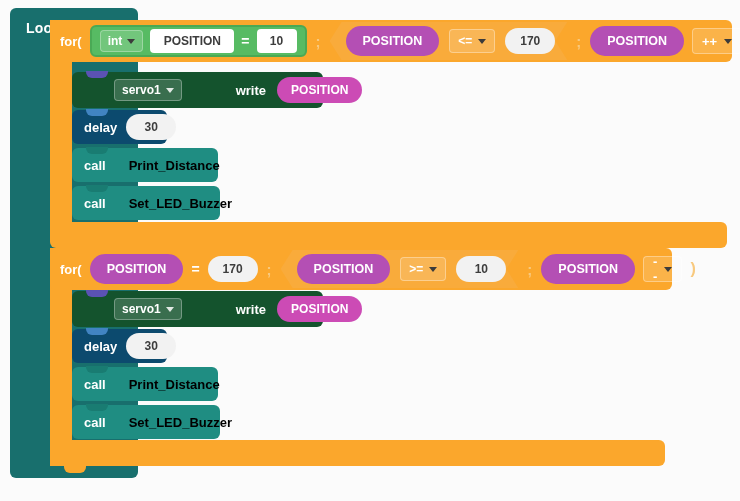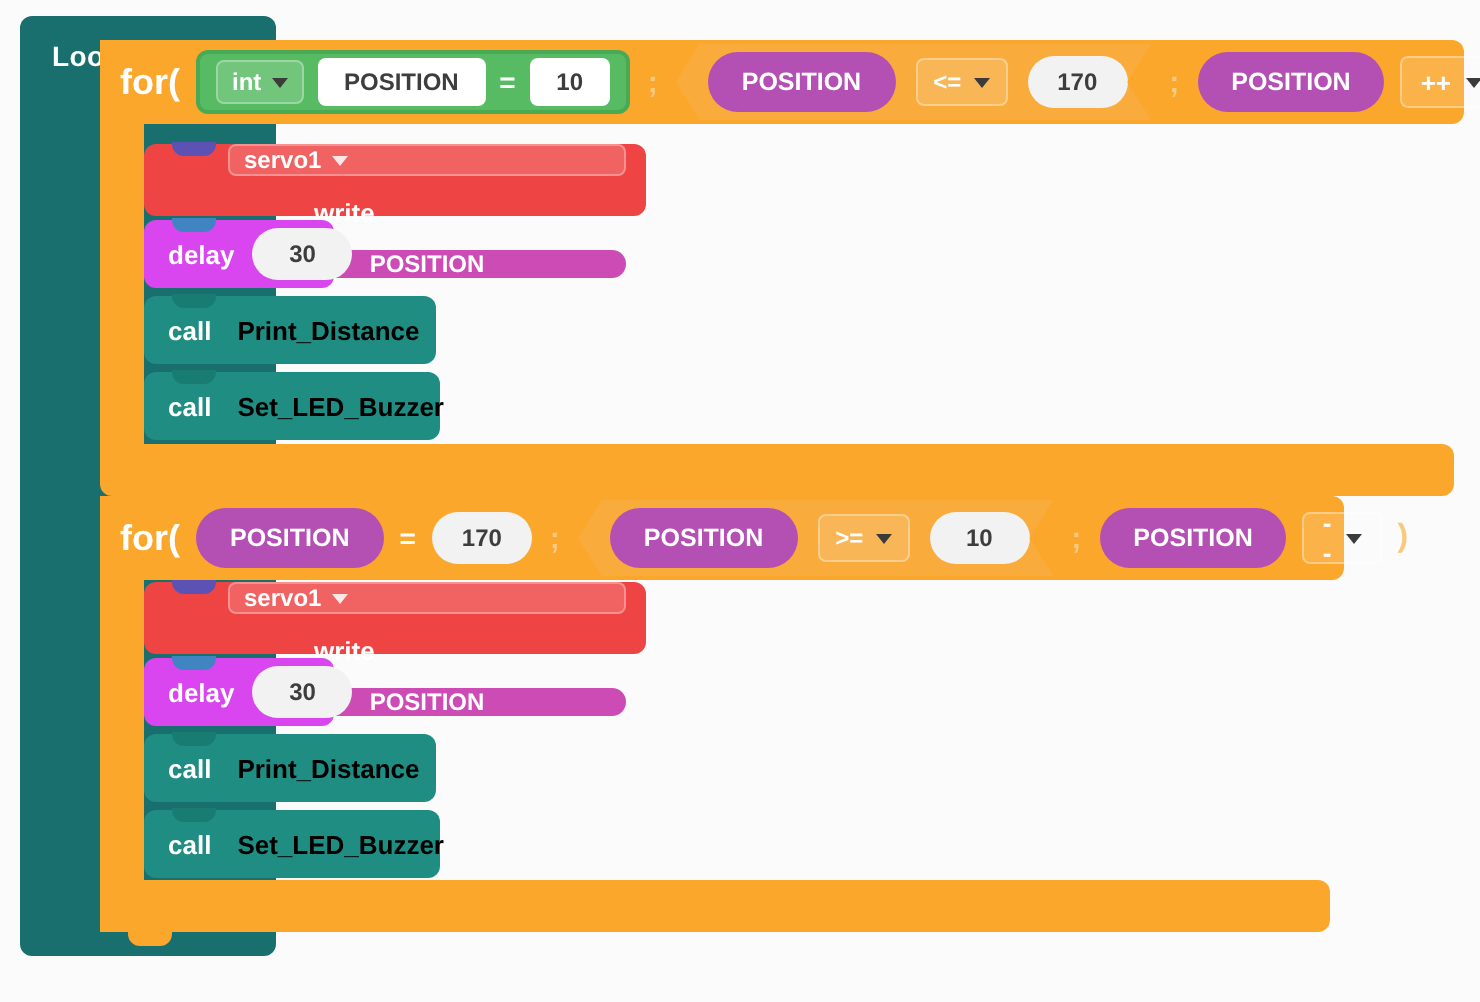--- a/index.html
+++ b/index.html
@@ -72,21 +72,21 @@
   }
   .for-foot-notch {
     position: absolute;
     left: 14px; bottom: -7px;
     width: 22px; height: 7px;
     background: #fba72c;
     border-radius: 0 0 6px 6px;
   }
   .for-kw {
     color: #ffffff;
-    font-size: 18px;
+    font-size: 13px;
     font-weight: bold;
     white-space: nowrap;
   }
   .semi {
     color: #f8c97e;
     font-size: 15px;
     font-weight: bold;
     padding: 0 1px;
   }
   .paren {
@@ -226,39 +226,39 @@
     gap: 7px;
     padding: 0 9px;
     color: #ffffff;
     font-size: 13px;
     font-weight: bold;
   }
 
   
   .servo-blk {
     position: absolute;
-    background: #ef4444;
+    background: #14532d;
     border-radius: 6px;
     height: 36px;
     display: flex;
+    align-items: center;
     gap: 11px;
     padding: 0 10px 0 42px;
-    flex-direction: column;
   }
   .servo-blk .lbl {
     color: #ffffff;
     font-size: 13px;
     font-weight: bold;
     margin-left: 43px;
   }
 
   
   .delay-blk {
     position: absolute;
-    background: #d946ef;
+    background: #0c4a6e;
     border-radius: 6px;
     height: 34px;
     display: flex;
     align-items: center;
     gap: 9px;
     padding: 0 14px 0 12px;
   }
   .delay-blk .lbl {
     color: #ffffff;
     font-size: 13px;
@@ -266,21 +266,21 @@
   }
 
   
   .call-blk {
     position: absolute;
     background: #1f8d82;
     border-radius: 6px;
     height: 34px;
     display: flex;
     align-items: center;
-    gap: 13px;
+    gap: 23px;
     padding: 0 16px 0 12px;
   }
   .call-blk .kw {
     color: #ffffff;
     font-size: 13px;
     font-weight: bold;
   }
   .call-blk .fn {
     color: #000000;
     font-size: 13px;

